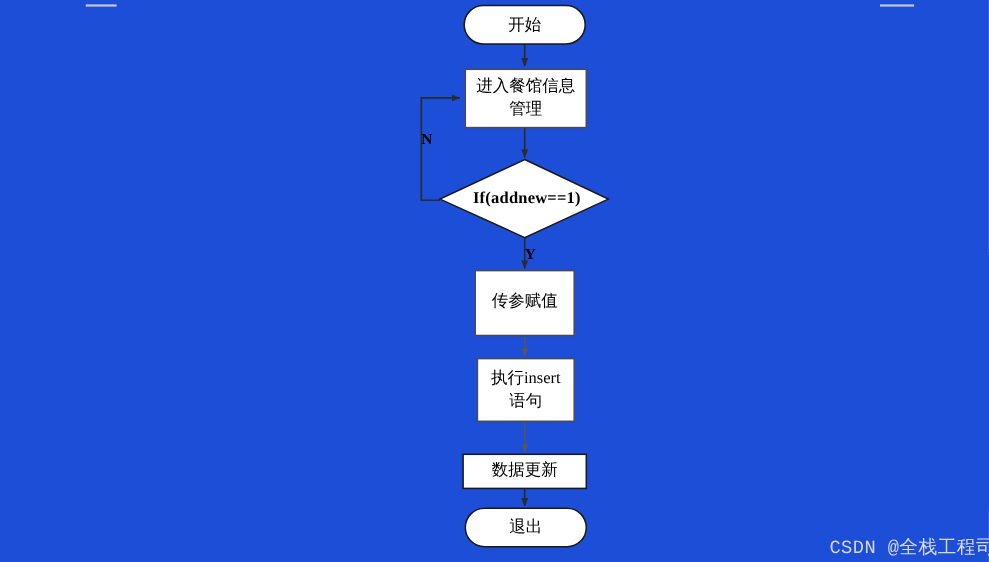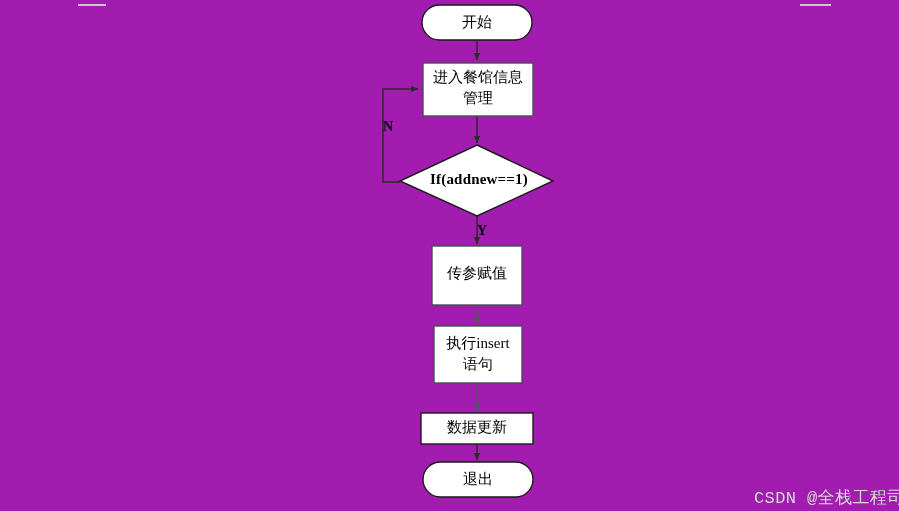--- a/index.html
+++ b/index.html
@@ -7,21 +7,21 @@
     padding: 0;
     background: #ffffff;
   }
   body {
     font-family: "Liberation Sans", sans-serif;
   }
   #canvas {
     position: relative;
     width: 899px;
     height: 511px;
-    background: #a21caf;
+    background: #1d4ed8;
     overflow: hidden;
   }
   #flow-svg {
     position: absolute;
     left: 0;
     top: 0;
     width: 899px;
     height: 511px;
   }
   .node-text {

